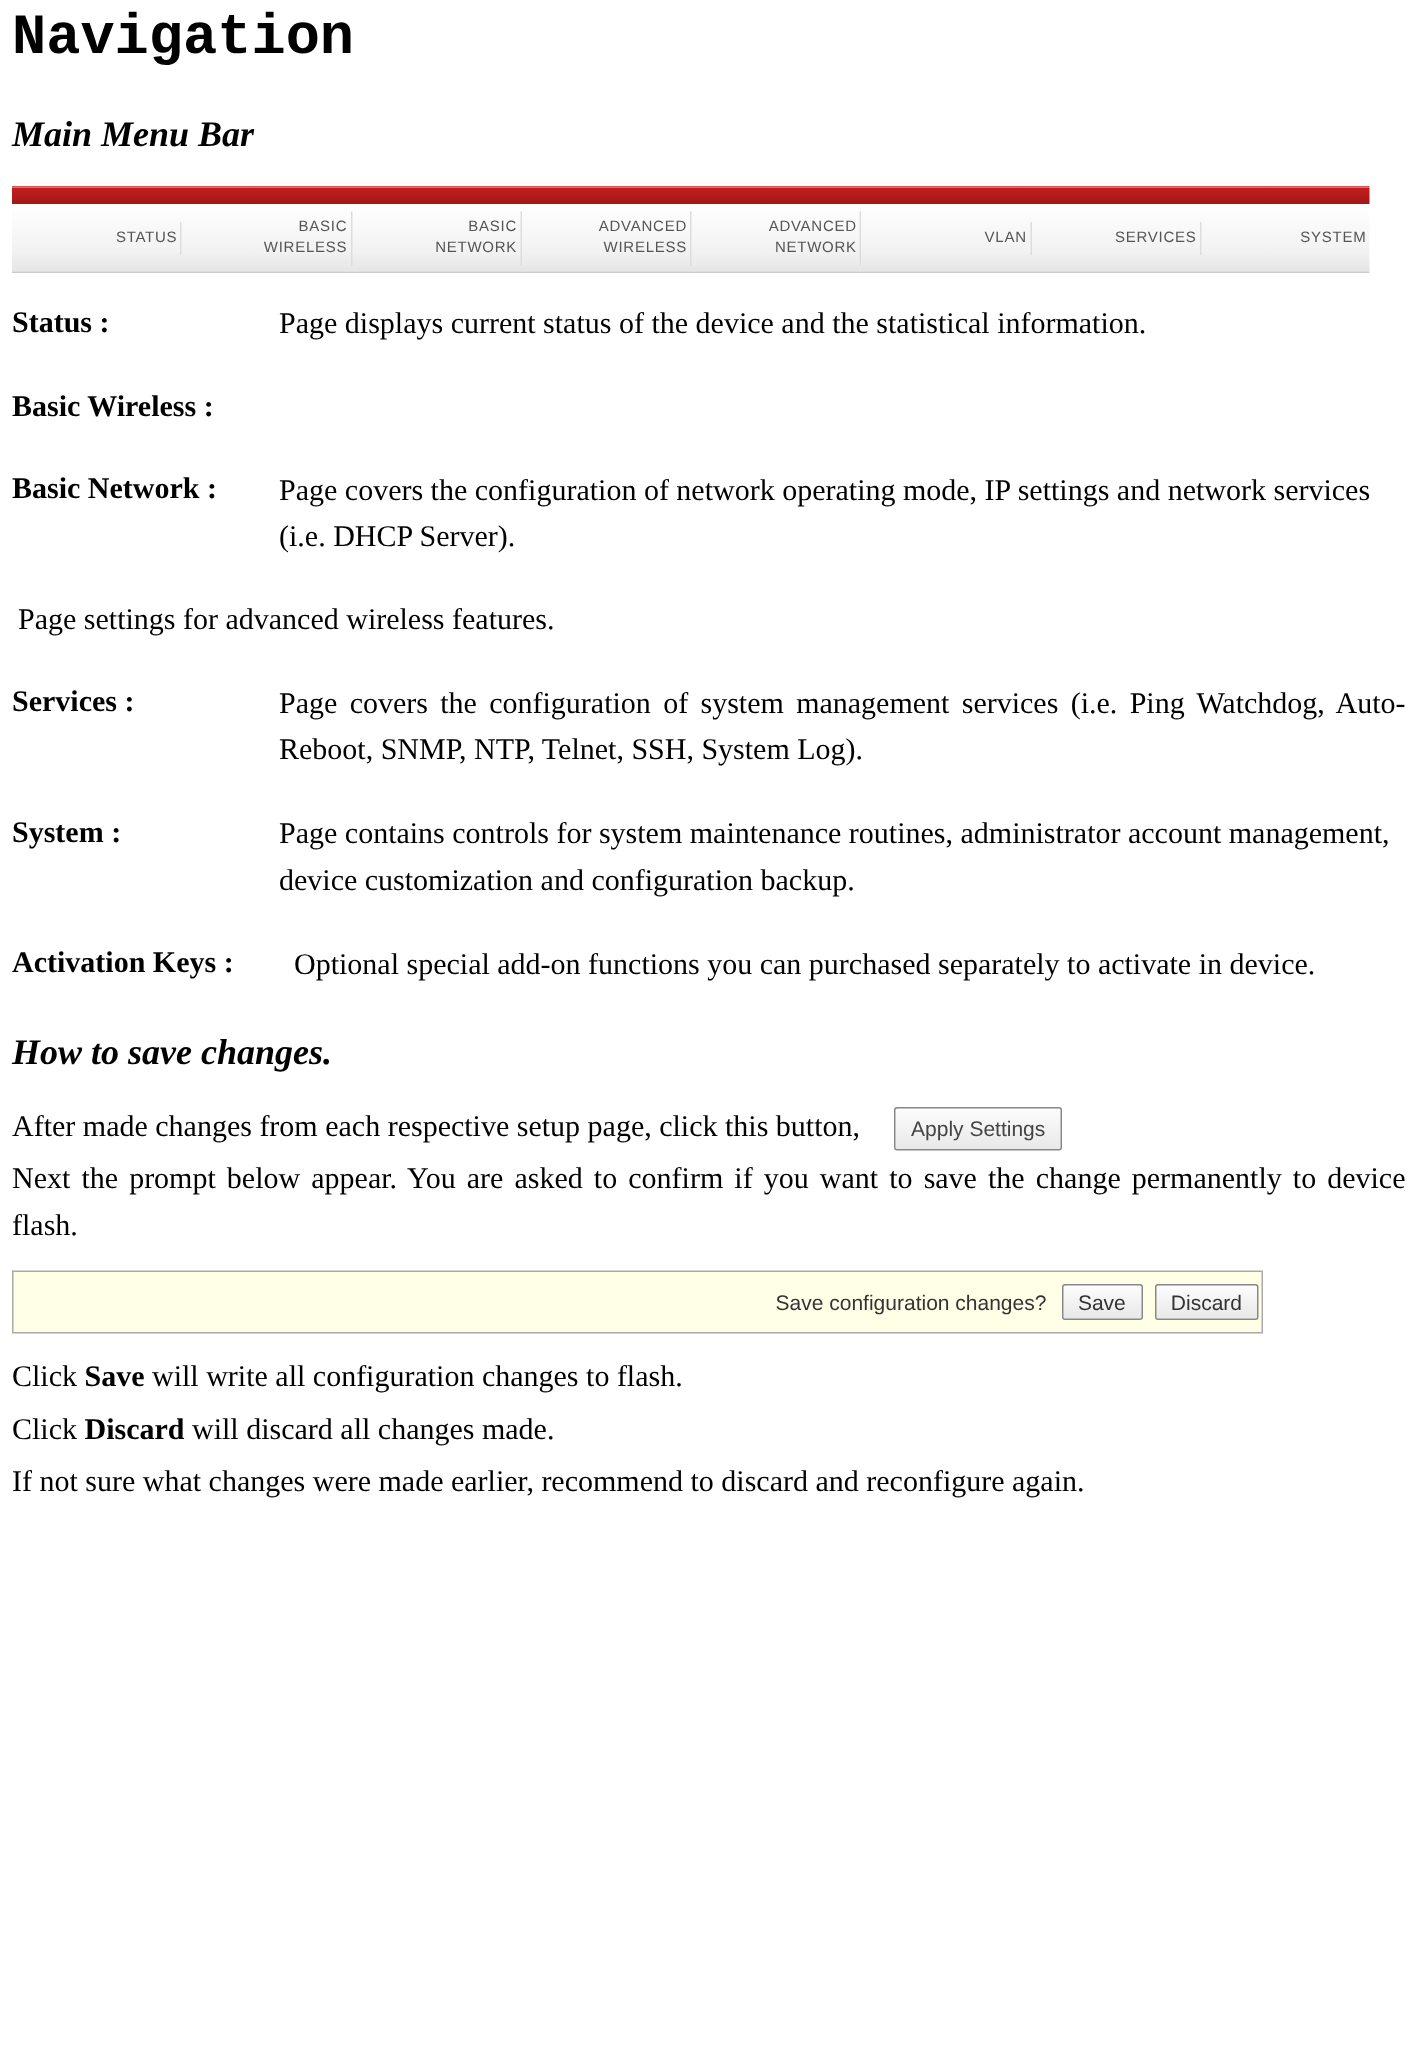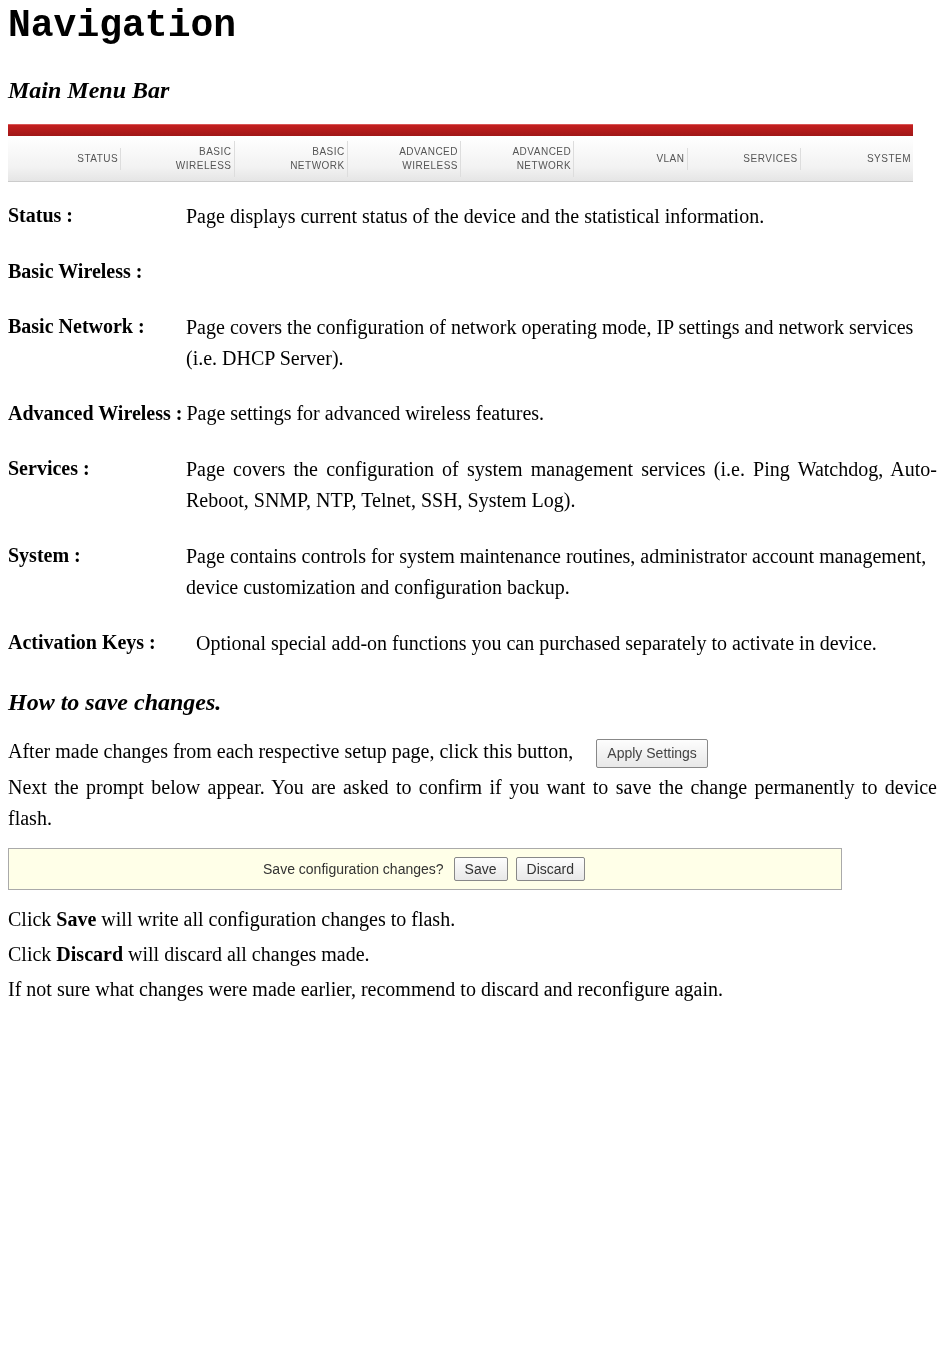--- a/index.html
+++ b/index.html
@@ -87,21 +87,21 @@
       font-family: Arial, sans-serif;
       font-size: 14px;
       color: #444;
       margin-left: 18px;
       cursor: pointer;
     }
     .save-bar {
       border: 1px solid #aaa;
       background: #ffffe8;
       padding: 8px 0;
-      text-align: center;
+      text-align: right;
       margin: 14px 0;
       width: 832px;
     }
     .save-bar span.prompt {
       font-family: Arial, sans-serif;
       font-size: 14px;
       color: #333;
       margin-right: 4px;
     }
     .small-btn {
@@ -171,21 +171,20 @@
   <span class="label">Basic Wireless :</span>
 </div>
 
 <div class="desc-block">
   <span class="label">Basic Network :</span>
   <span class="indent">Page covers the configuration of network operating mode, IP settings and network services (i.e. DHCP Server).</span>
 </div>
 
 <div class="desc-block" style="margin-bottom:24px;">
   <div class="row-aw">
-    <span class="label">Advanced Wireless :</span>
     <span class="text">Page settings for advanced wireless features.</span>
   </div>
 </div>
 
 <div class="desc-block">
   <span class="label">Services :</span>
   <span class="indent services-desc">Page covers the configuration of system management services (i.e. Ping Watchdog, Auto-Reboot, SNMP, NTP, Telnet, SSH, System Log).</span>
 </div>
 
 <div class="desc-block">

